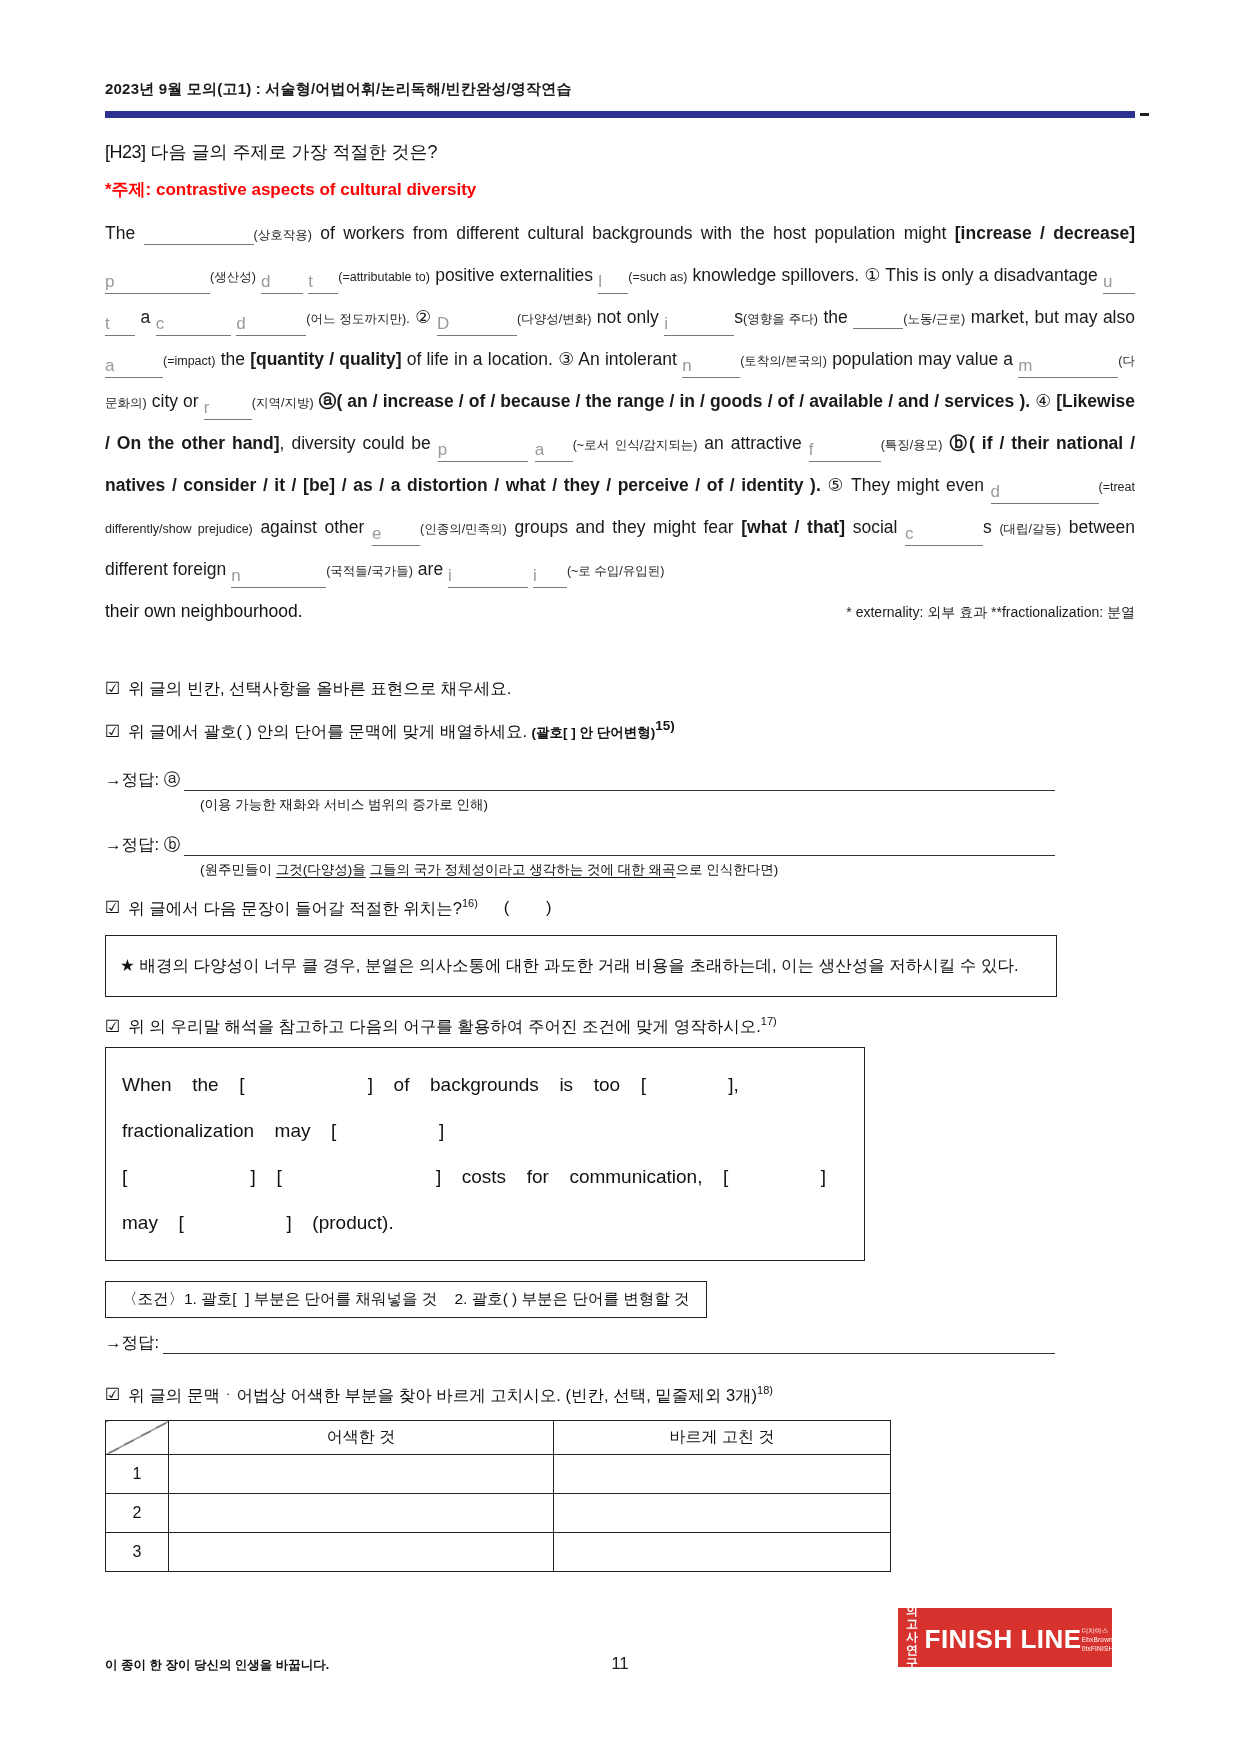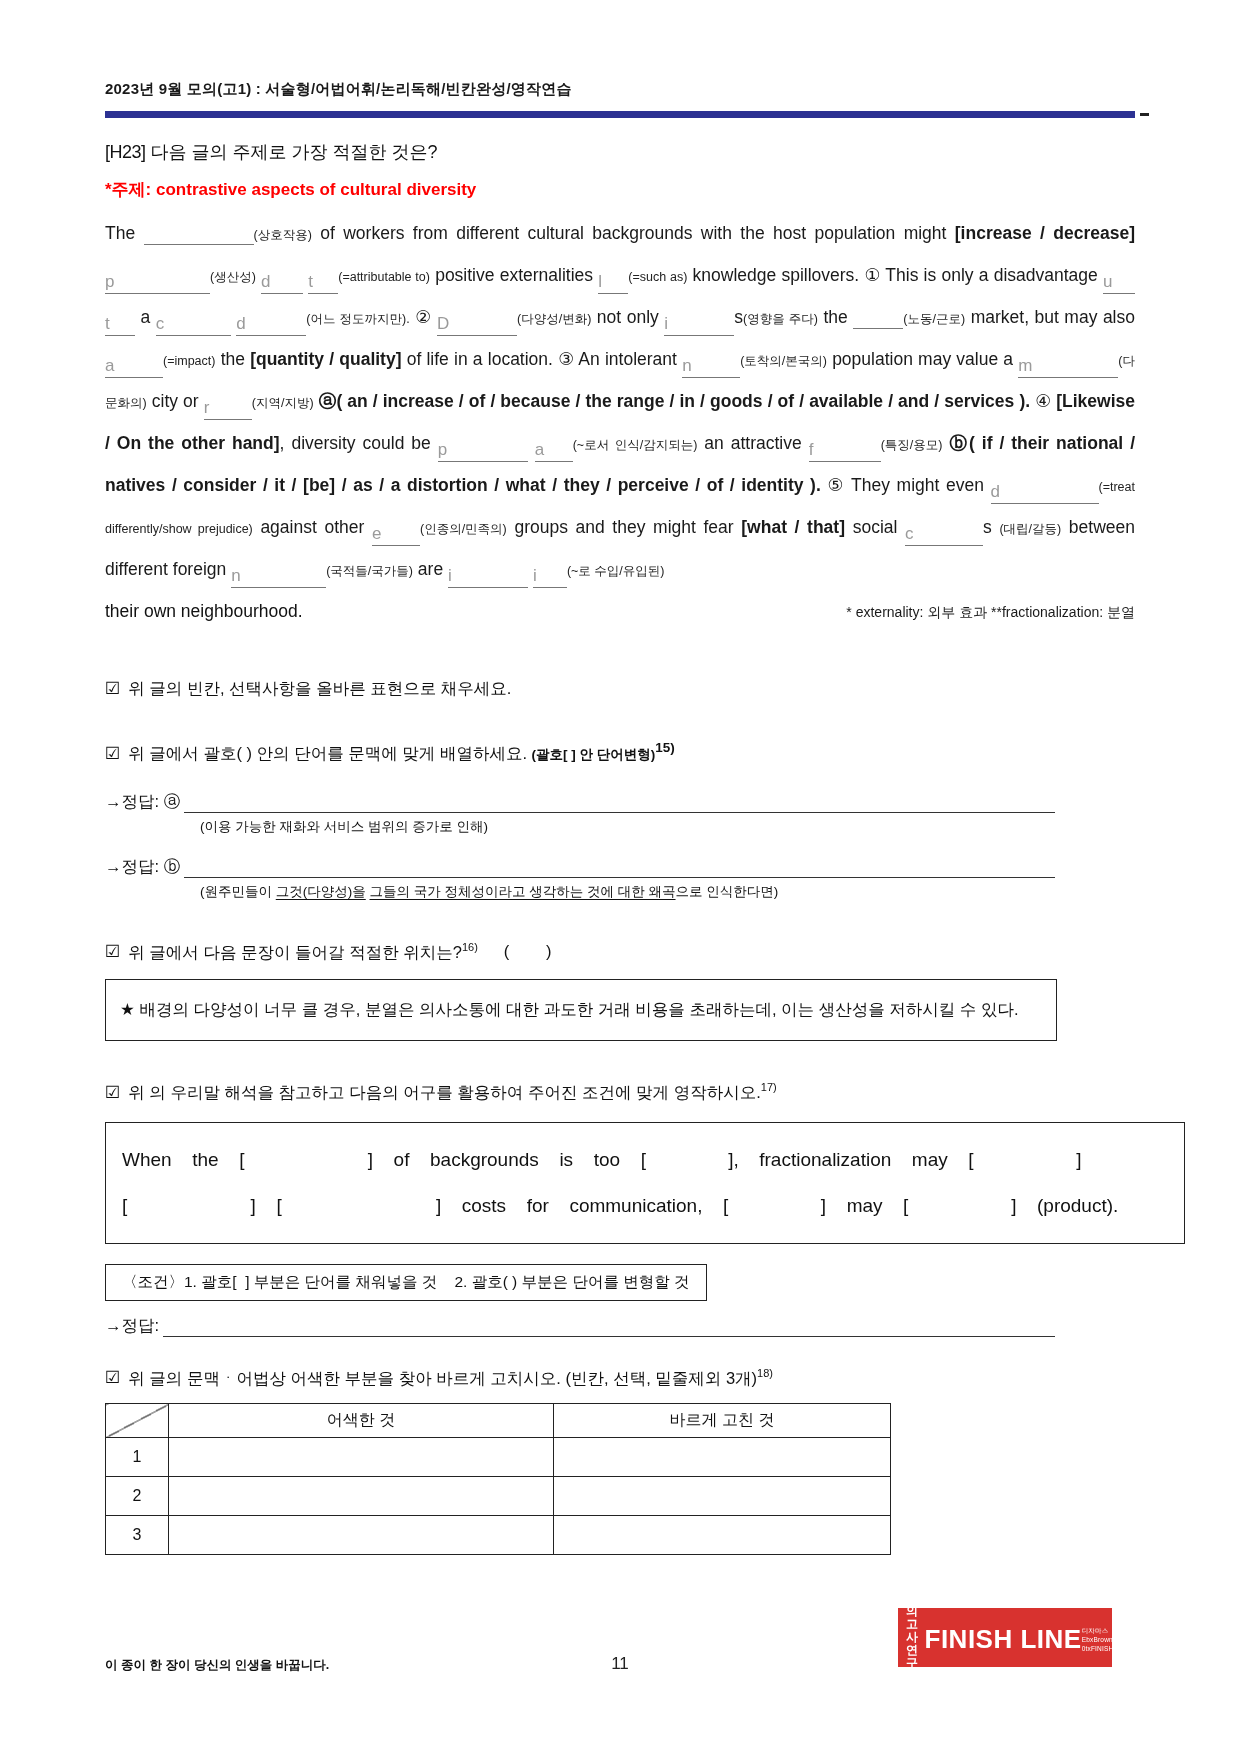--- a/index.html
+++ b/index.html
@@ -18,37 +18,37 @@
 
   .passage { margin-top:12px; font-size:17.5px; line-height:40px; text-align:justify; color:#1a1a1a; }
   .pt { font-weight:400; }
   .pb { font-weight:800; }
   .ph { font-size:12.5px; color:#222; }
   .blank { display:inline-block; height:24px; line-height:24px; border-bottom:1.2px solid #777;
            vertical-align:-6px; color:#9a9a9a; font-size:17px; }
   .lastline { display:flex; justify-content:space-between; align-items:baseline; line-height:40px; font-size:17.5px; }
   .pfoot { font-size:14px; color:#1a1a1a; }
 
-  .task { margin-top:40px; font-size:16.5px; color:#111; }
+  .task { margin-top:18px; font-size:16.5px; color:#111; }
   .task .chk { font-size:17px; margin-right:8px; }
   .t1 { margin-top:46px; }
   sup { font-size:11px; }
   .note-bold { font-weight:800; font-size:13.5px; }
 
   .answer-line { display:flex; align-items:flex-end; margin-top:26px; margin-right:80px; font-size:16.5px; }
   .answer-line .alabel { white-space:nowrap; }
   .answer-line .ansline { flex:1; border-bottom:1px solid #333; height:20px; margin-left:4px; }
   .ans-hint { margin-top:5px; margin-left:95px; font-size:13.5px; color:#111; }
   .useg { text-decoration:underline; text-underline-offset:3px; }
   .paren-slot { margin-left:26px; white-space:pre; }
 
   .starbox { margin-top:16px; width:952px; border:1.6px solid #222; padding:12px 18px 14px 14px; }
   .starbox .txt { font-size:16.5px; line-height:34px; padding-left:26px; text-indent:-26px; }
 
-  .writingbox { margin-top:18px; width:1080px; border:1.6px solid #222; padding:14px 16px; }
+  .writingbox { margin-top:9px; width:760px; border:1.6px solid #222; padding:14px 16px; }
   .writingbox .wl { font-size:19px; line-height:46px; white-space:pre-wrap; word-spacing:5px; color:#111; }
 
   .condbox { display:inline-block; margin-top:20px; border:1.4px solid #222; padding:7px 16px; font-size:15.5px; white-space:pre-wrap; }
 
   .answer-line2 { margin-top:14px; }
 
   .t5 { margin-top:30px; }
   table.fix { margin-top:14px; border-collapse:collapse; table-layout:fixed; }
   table.fix th, table.fix td { border:1.4px solid #222; font-weight:400; }
   .col-num { width:63px; }

